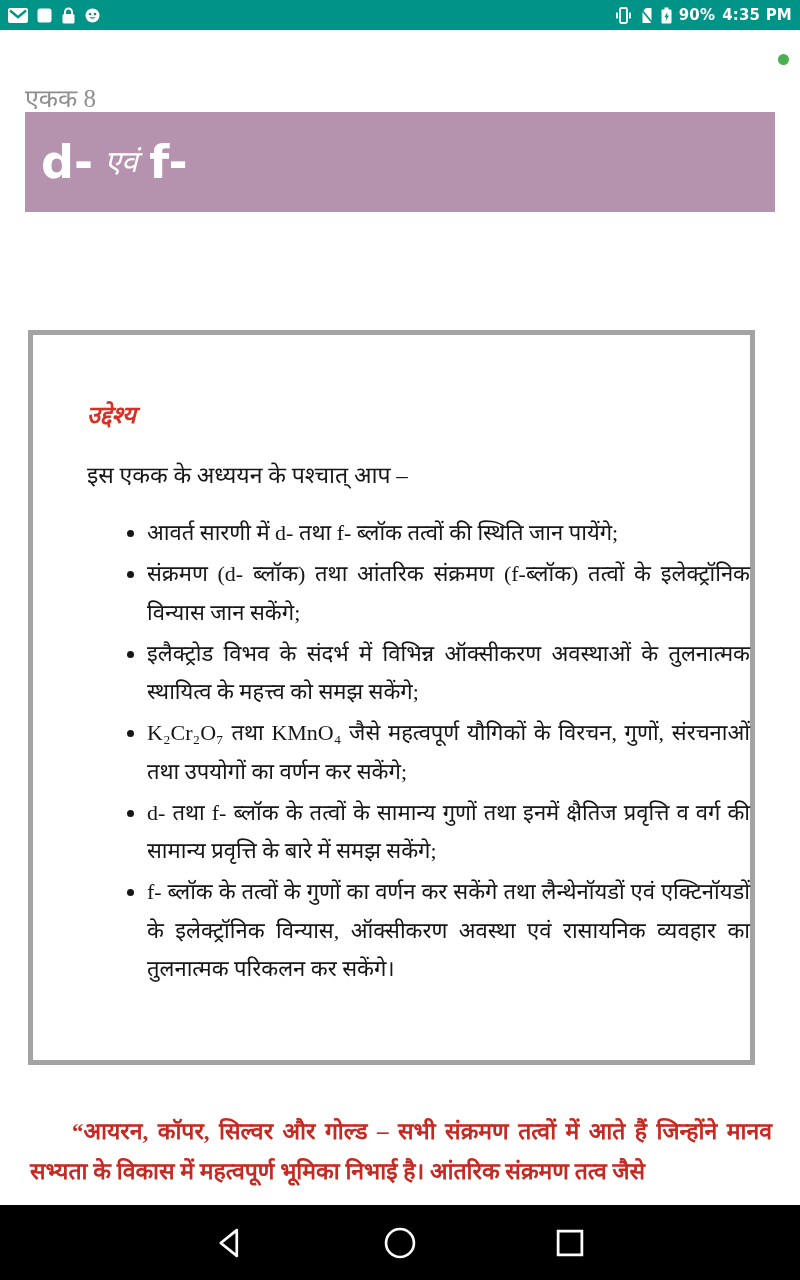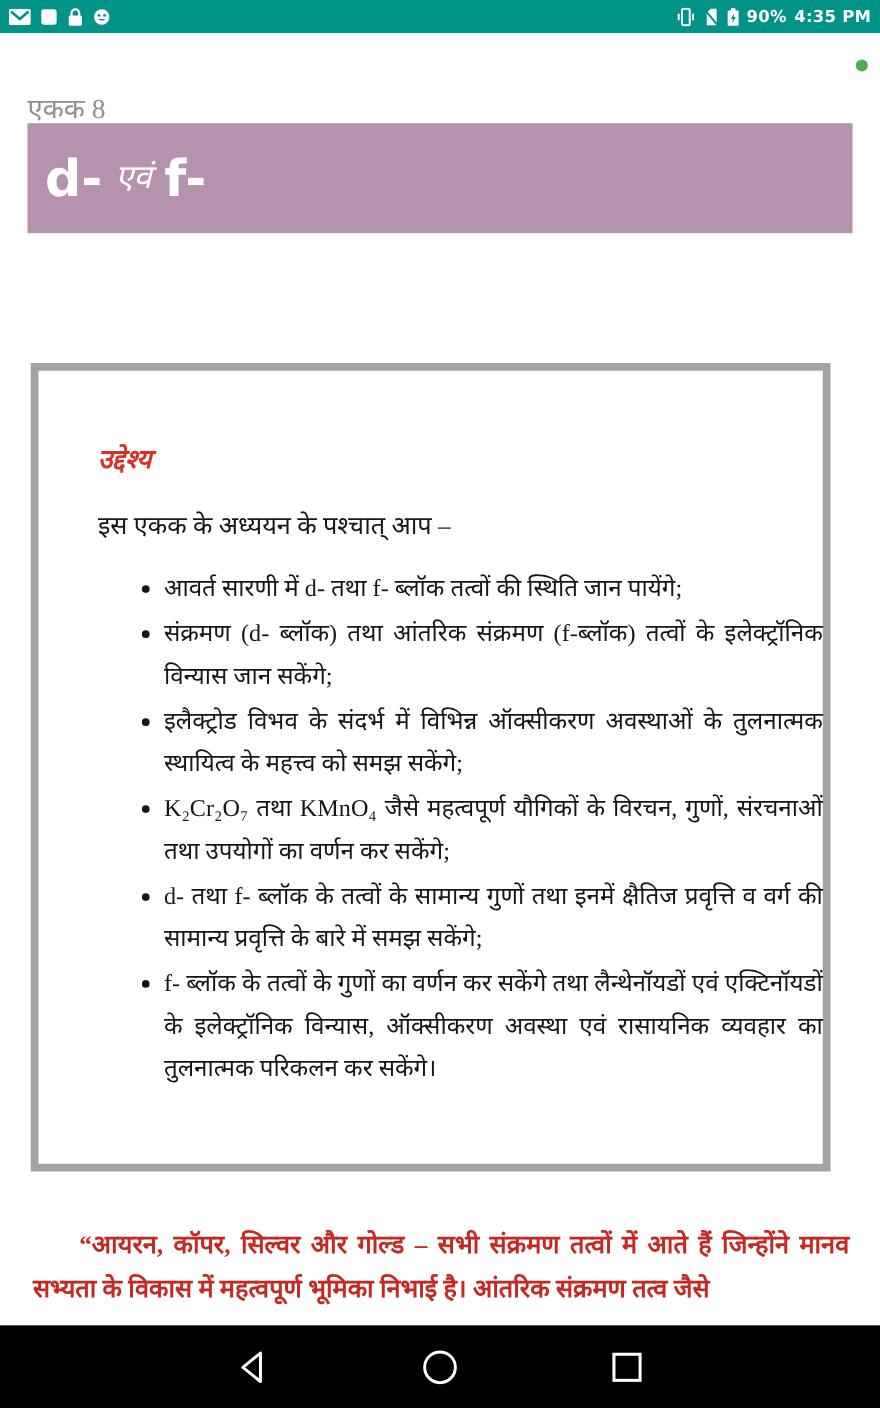--- a/index.html
+++ b/index.html
@@ -1,19 +1,19 @@
 <!DOCTYPE html>
 <html lang="hi"><head>
 <meta charset="utf-8">
 <style>
   * { box-sizing: border-box; margin: 0; padding: 0; }
   body { margin: 0; background: #e0e0e0; }
   .screen {
     position: relative; width: 800px; height: 1280px; margin: 0 auto;
-    background: #b91c1c; overflow: hidden;
+    background: #0f172a; overflow: hidden;
     font-family: "Liberation Serif", "DejaVu Serif", serif;
     color: #1c1c1c;
   }
 
   
   .status-bar {
     position: absolute; top: 0; left: 0; right: 0; height: 30px;
     background: #009387; color: #fff;
     display: flex; align-items: center; justify-content: space-between;
     padding: 0 8px;
@@ -47,21 +47,21 @@
   }
   .title-banner .latin {
     font-family: "DejaVu Sans", "Liberation Sans", sans-serif;
     font-weight: bold; font-size: 46px; line-height: 1;
   }
   .title-banner .deva { font-size: 30px; line-height: 1; padding: 0 4px; font-style: italic; }
 
   
   .objectives {
     position: absolute; top: 300px; left: 28px; width: 727px; height: 735px;
-    border: 7px solid #a3a3a3; background: #fff;
+    border: 5px solid #a3a3a3; background: #fff;
     padding: 62px 0 0 54px;
   }
   .obj-heading {
     color: #d93025; font-size: 24px; font-weight: bold; font-style: italic;
   }
   .obj-intro { margin-top: 28px; font-size: 23px; color: #161616; }
   .objectives ul {
     margin: 24px 0 0 36px; padding-left: 24px; list-style: disc;
   }
   .objectives li {

